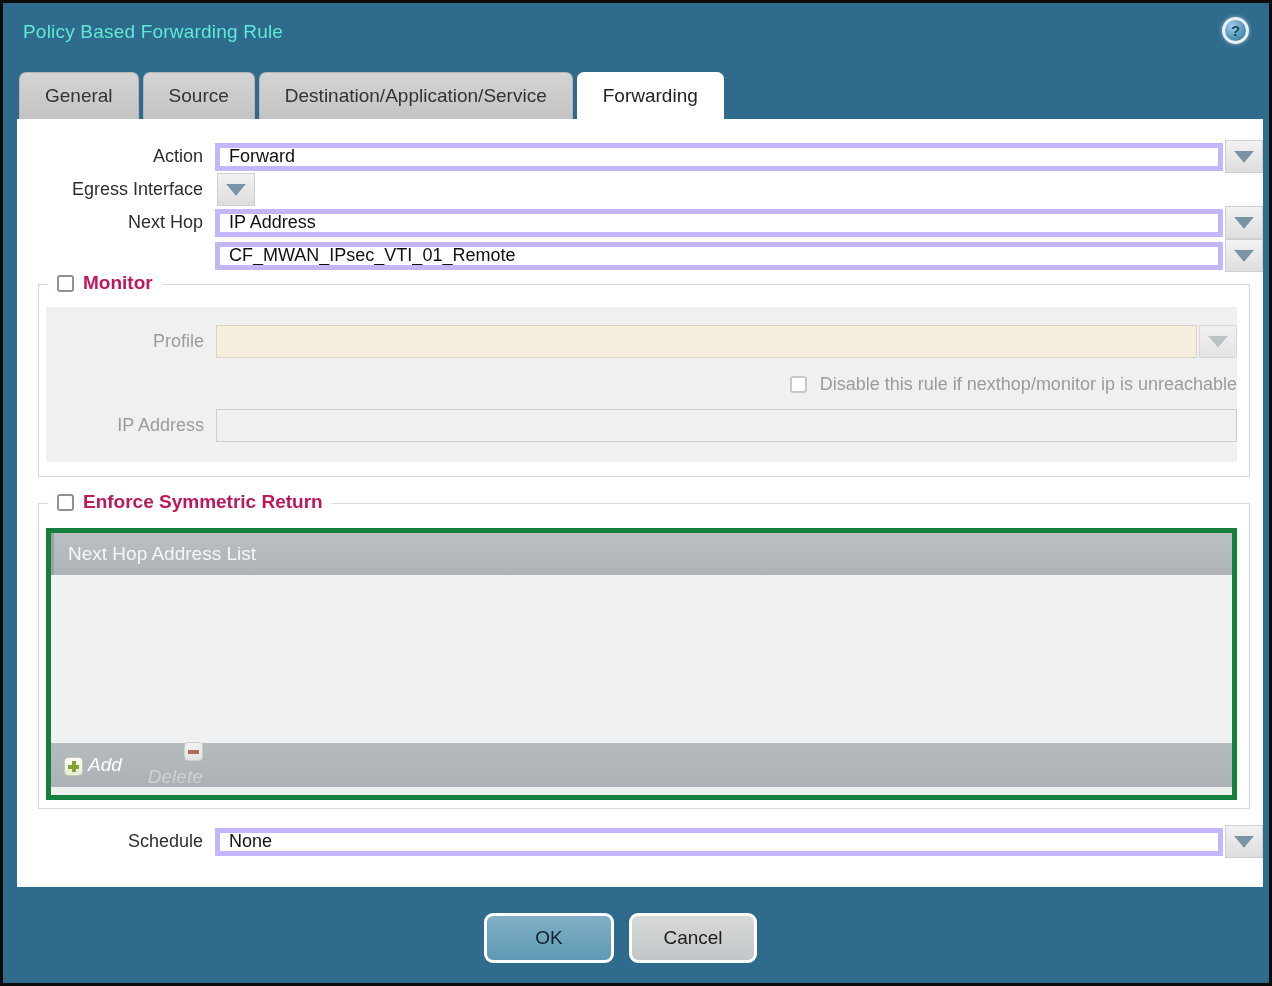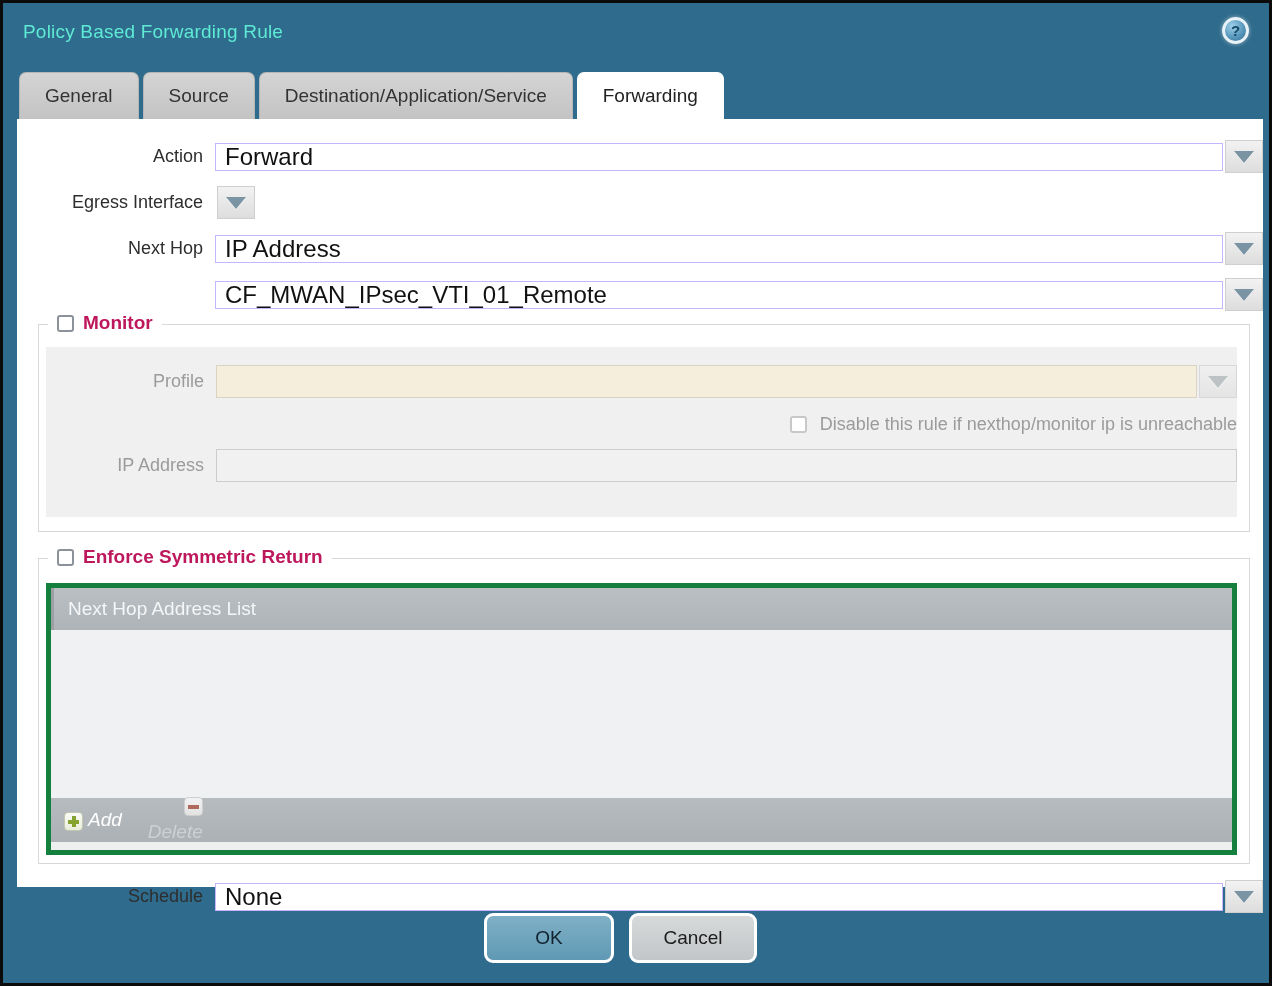--- a/index.html
+++ b/index.html
@@ -42,28 +42,28 @@
     color: #222; position: relative; z-index: 2;
   }
 
   
   .panel {
     background: #ffffff; margin: 0 6px 0 14px; height: 768px;
     padding-top: 21px; position: relative; z-index: 1;
   }
 
   
-  .form-row { display: flex; align-items: center; margin-bottom: 13px; }
+  .form-row { display: flex; align-items: center; }
   .form-label {
     width: 198px; text-align: right; padding-right: 12px;
     font-size: 18px; color: #2e2e2e; flex: none; white-space: nowrap;
   }
   .select-field {
-    flex: 1; height: 28px; border: 1px solid #c4b5fd; background: #fff;
-    display: flex; align-items: center; padding: 0 9px; font-size: 24px; color: #111;
+    flex: 1; height: 28px; border: 5px solid #c4b5fd; background: #fff;
+    display: flex; align-items: center; padding: 0 9px; font-size: 18px; color: #111;
     cursor: pointer; overflow: hidden; white-space: nowrap;
   }
   .dd-btn {
     width: 38px; height: 33px; margin-left: 2px; flex: none;
     background: linear-gradient(#f2f2f2, #dddddd);
     border: 1px solid #cfcfcf;
     display: flex; align-items: center; justify-content: center; cursor: pointer;
   }
   .dd-arrow {
     width: 0; height: 0;
@@ -86,21 +86,21 @@
     font-size: 19px; font-weight: bold; color: #be185d;
   }
   .checkbox {
     width: 17px; height: 17px; background: #fff;
     border: 2px solid #8b9299; border-radius: 3px; flex: none; cursor: pointer;
   }
   .checkbox.disabled { border-color: #c8c8c8; cursor: default; }
 
   
   .disabled-panel { background: #f0f0f0; margin: 10px 12px 6px 7px; padding: 18px 0 20px 0; }
-  .disabled-panel .form-row { padding-right: 0; margin-bottom: 15px; }
+  .disabled-panel .form-row { padding-right: 0; margin-bottom: 0; }
   .disabled-panel .form-label { width: 170px; color: #9b9b9b; }
   .profile-field {
     flex: 1; height: 33px; background: #f5eedd; border: 1px solid #d9d3c1;
     cursor: default;
   }
   .ip-field {
     flex: 1; height: 33px; background: #f1f1f1; border: 1px solid #cdcdcd;
     margin-right: 0; cursor: default;
   }
   .disable-row { display: flex; align-items: center; gap: 13px; margin: 16px 0 14px 195px; justify-content: flex-end; }

